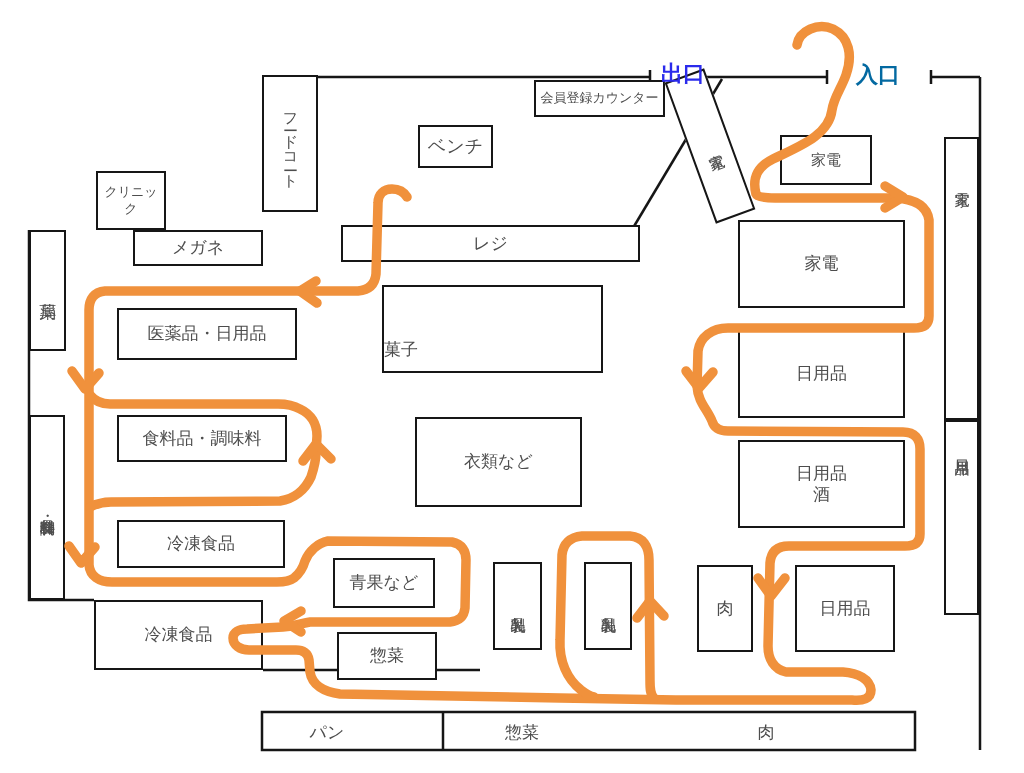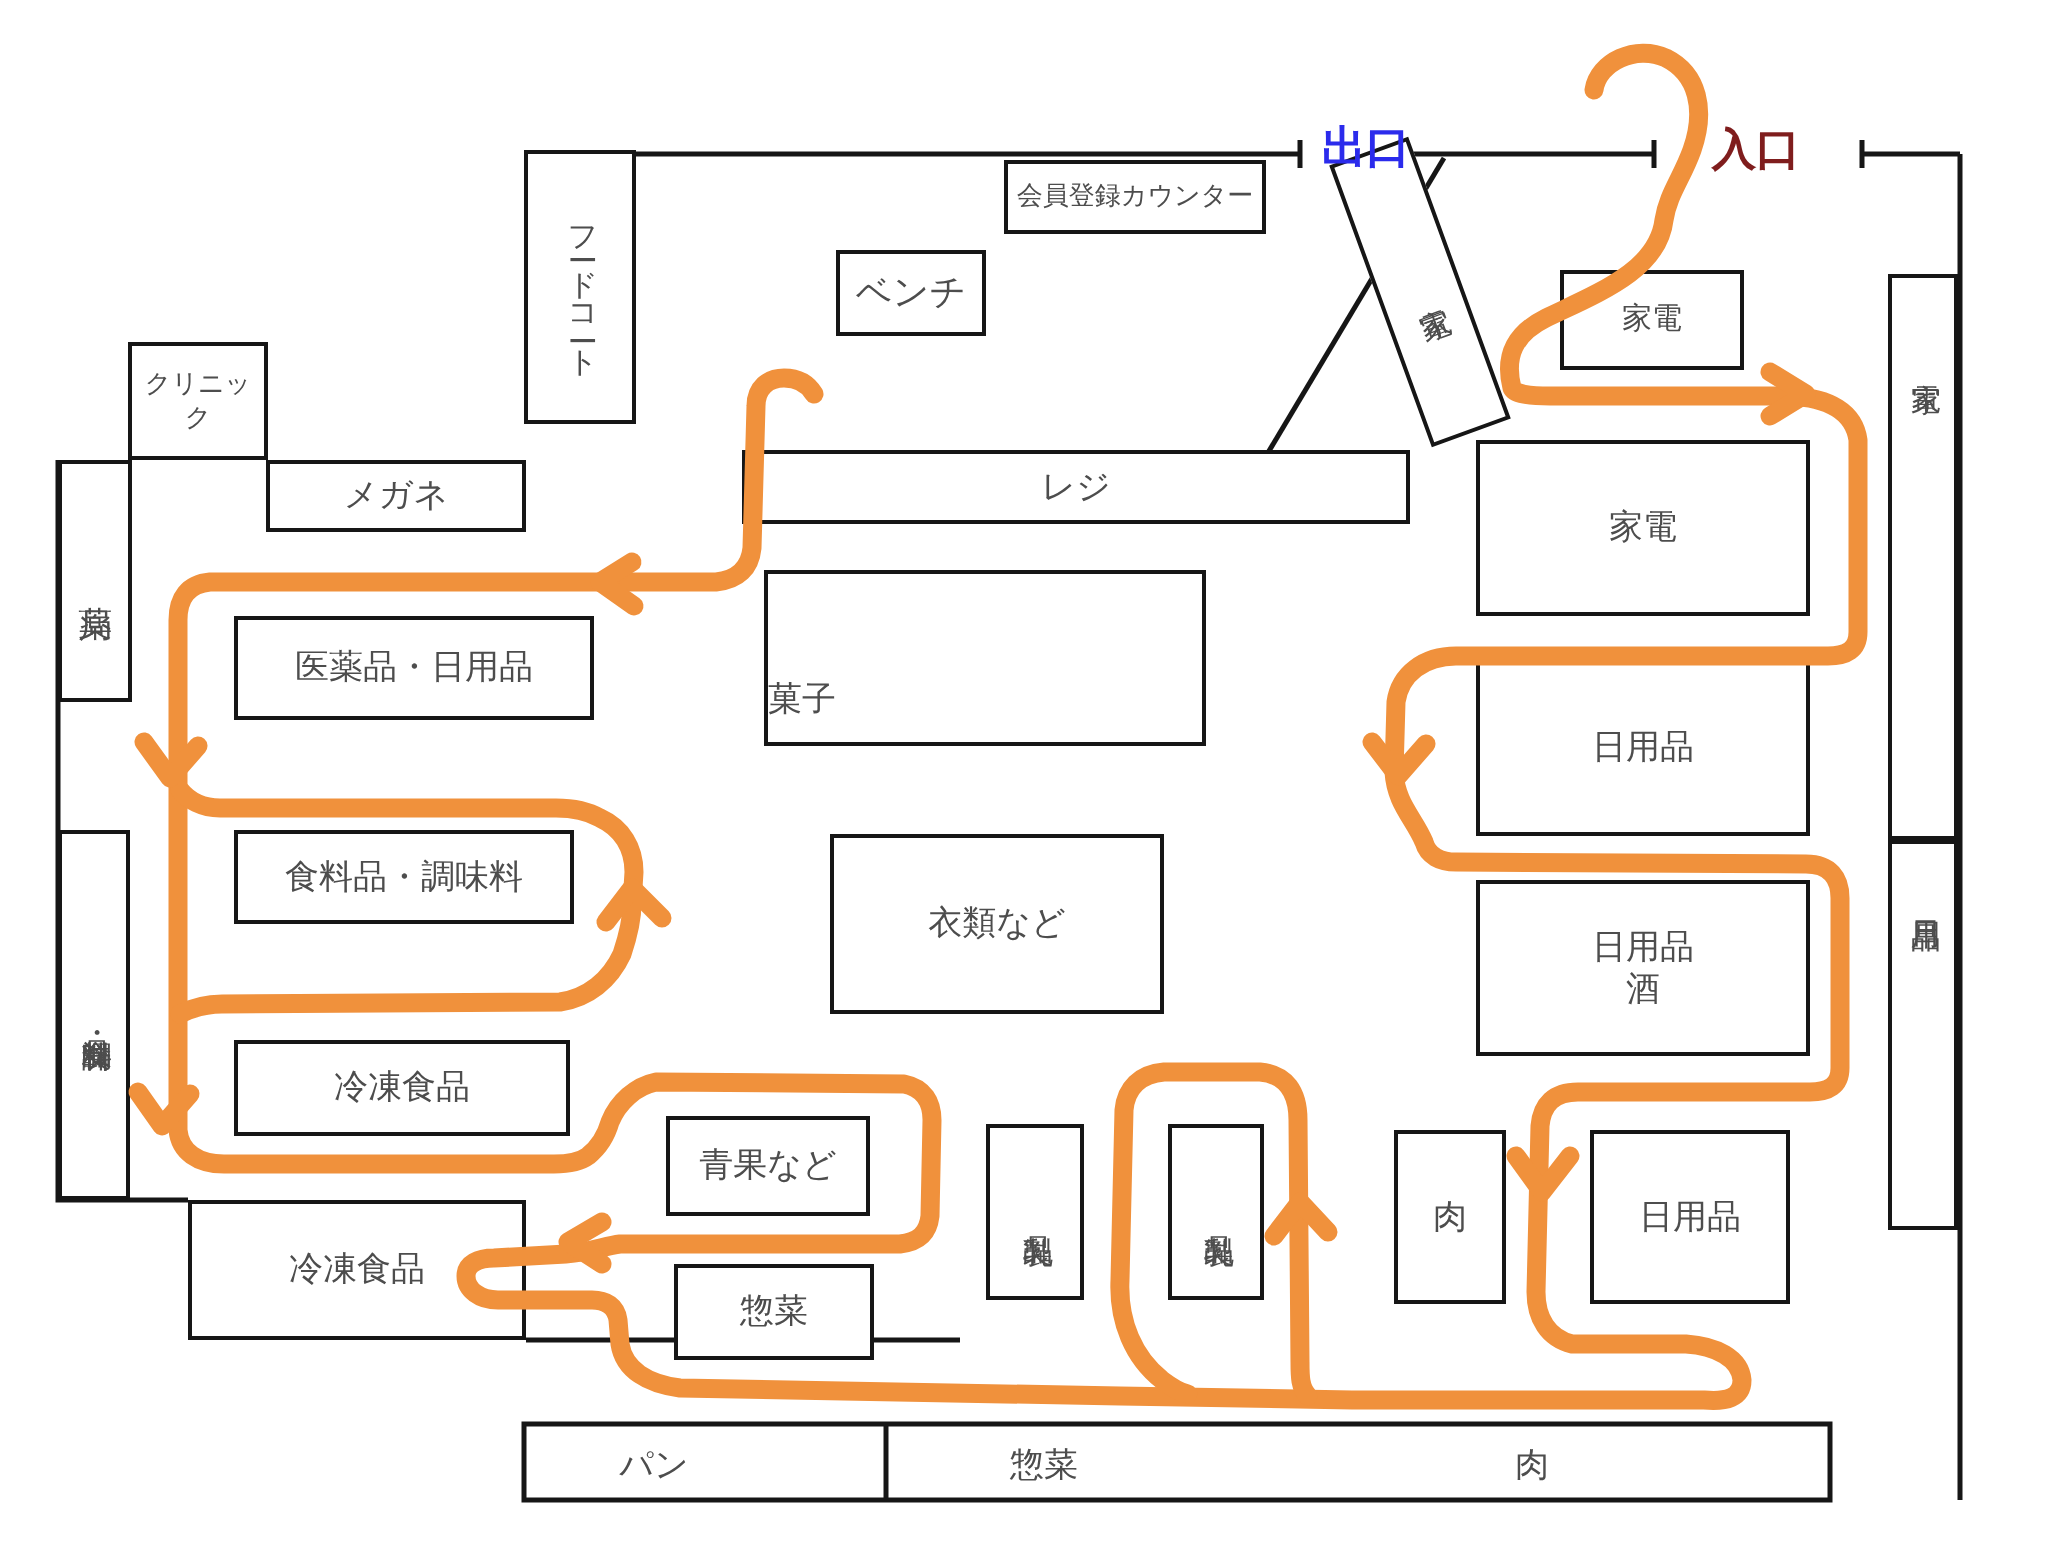--- a/index.html
+++ b/index.html
@@ -3,21 +3,21 @@
 <meta charset="utf-8">
 <style>
   html,body{margin:0;padding:0;background:#ffffff;}
   #plan{position:relative;width:1024px;height:773px;background:#ffffff;overflow:hidden;
         font-family:"Liberation Sans","DejaVu Sans",sans-serif;}
   .box{position:absolute;border:2px solid #161616;background:#ffffff;color:#4d4d4d;
        font-size:17px;line-height:1.25;display:flex;align-items:center;justify-content:center;
        box-sizing:border-box;text-align:center;white-space:pre-line;z-index:2;}
   .v{writing-mode:vertical-rl;letter-spacing:2px;}
   .topalign{justify-content:flex-start;padding-top:41px;}
-  .small{font-size:13px;}
+  .small{font-size:13px;margin-left:32px;}
   #walls,#routelayer{position:absolute;left:0;top:0;z-index:3;pointer-events:none;}
   #walls{z-index:1;}
   .gate-label{position:absolute;font-size:22px;font-weight:bold;z-index:4;
               font-family:"Liberation Sans","DejaVu Sans",sans-serif;}
   .strip-label{position:absolute;color:#4d4d4d;font-size:17px;z-index:2;transform:translateX(-50%);}
 </style>
 </head>
 <body>
 
 <div id="plan">
@@ -41,21 +41,21 @@
   <div class="box small" style="left:64px;top:171px;width:70px;height:59px;">クリニック</div>
   <div class="box" style="left:133px;top:230px;width:130px;height:36px;text-align:center;">メガネ</div>
   <div class="box v" style="left:29px;top:230px;width:37px;height:121px;">薬局</div>
   <div class="box" style="left:117px;top:308px;width:180px;height:52px;">医薬品・日用品</div>
   <div class="box v" style="left:29px;top:415px;width:36px;height:185px;font-size:15px;letter-spacing:0;">食料品・調味料</div>
   <div class="box" style="left:117px;top:415px;width:170px;height:47px;">食料品・調味料</div>
   <div class="box" style="left:117px;top:520px;width:168px;height:48px;">冷凍食品</div>
   <div class="box" style="left:94px;top:600px;width:169px;height:70px;">冷凍食品</div>
   <div class="box small" style="left:502px;top:80px;width:131px;height:37px;">会員登録カウンター</div>
   <div class="box" style="left:418px;top:125px;width:75px;height:43px;font-size:18px;">ベンチ</div>
-  <div class="box" style="left:341px;top:225px;width:334px;height:37px;margin-left:30px;">レジ</div>
+  <div class="box" style="left:341px;top:225px;width:299px;height:37px;">レジ</div>
   <div class="box topalign" style="left:382px;top:285px;width:221px;height:88px;">菓子</div>
   <div class="box" style="left:415px;top:417px;width:167px;height:90px;">衣類など</div>
   <div class="box" style="left:333px;top:558px;width:102px;height:50px;">青果など</div>
   <div class="box" style="left:337px;top:632px;width:100px;height:48px;">惣菜</div>
   <div class="box v" style="left:493px;top:562px;width:49px;height:88px;font-size:15px;letter-spacing:0;">乳製品</div>
   <div class="box v" style="left:584px;top:562px;width:48px;height:88px;font-size:15px;letter-spacing:0;">乳製品</div>
   <div class="box" style="left:697px;top:565px;width:56px;height:87px;">肉</div>
   <div class="box" style="left:795px;top:565px;width:100px;height:87px;">日用品</div>
   <div class="box" style="left:738px;top:440px;width:167px;height:88px;">日用品
 酒</div>
@@ -64,21 +64,21 @@
   <div class="box" style="left:780px;top:135px;width:92px;height:50px;font-size:15px;">家電</div>
   <div class="box v" style="left:689px;top:71px;width:42px;height:150px;font-size:15px;transform:rotate(-20deg);">家電</div>
   <div class="box v topalign" style="left:944px;top:137px;width:35px;height:283px;font-size:15px;letter-spacing:1px;">家電</div>
   <div class="box v topalign" style="left:944px;top:420px;width:35px;height:195px;font-size:15px;letter-spacing:1px;padding-top:26px;">日用品</div>
 
   <span class="strip-label" style="left:327px;top:721px;text-align:center;">パン</span>
   <span class="strip-label" style="left:522px;top:721px;">惣菜</span>
   <span class="strip-label" style="left:766px;top:721px;">肉</span>
 
   <span class="gate-label" style="left: 661px; top: 59px; color: rgb(43, 43, 236);">出口</span>
-  <span class="gate-label" style="left: 856px; top: 60px; color: #7f1d1d; text-align: right;">入口</span>
+  <span class="gate-label" style="left: 856px; top: 60px; color: #0369a1; text-align: right;">入口</span>
 
   <svg id="routelayer" width="1024" height="773">
     <g class="routegrp" stroke="#f0913c" stroke-width="9.5" fill="none" stroke-linecap="round" stroke-linejoin="round">
       <path class="route" d="
         M 797 45
         C 799 31 818 22 833 29
         C 849 37 853 55 846 75
         C 841 89 834 97 832 110
         C 829 135 800 146 773 159
         C 757 167 752 178 756 194

